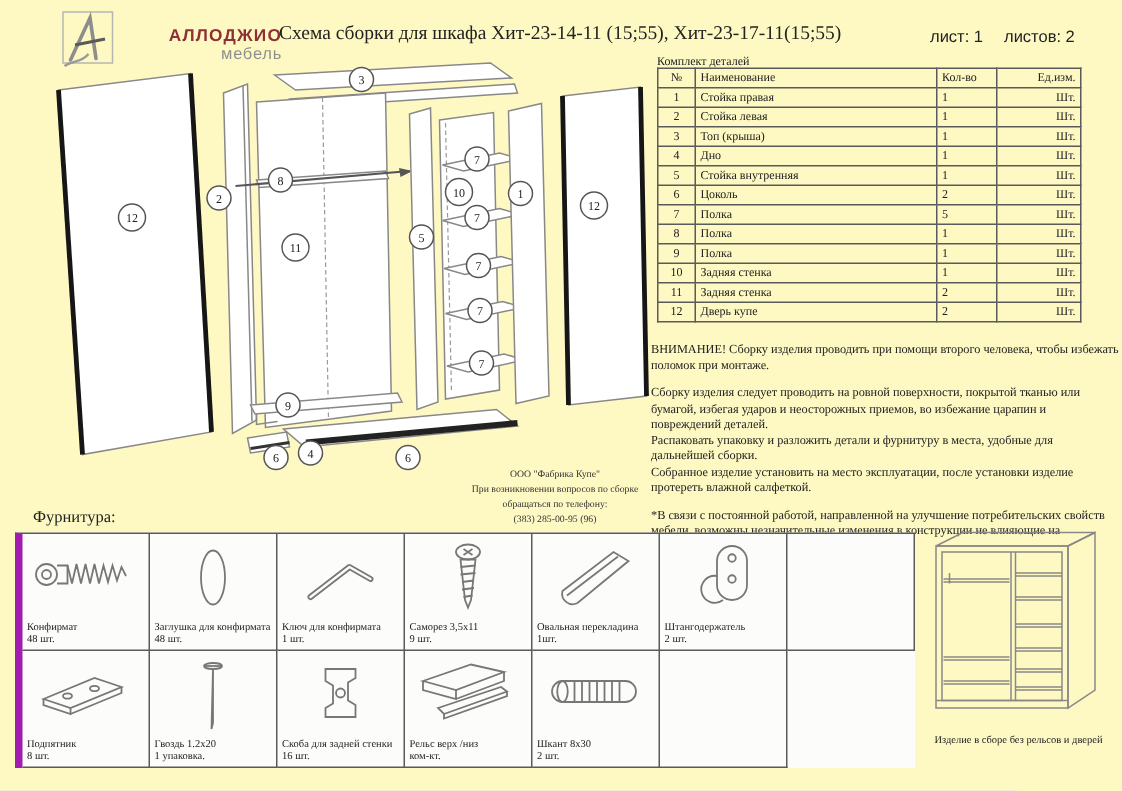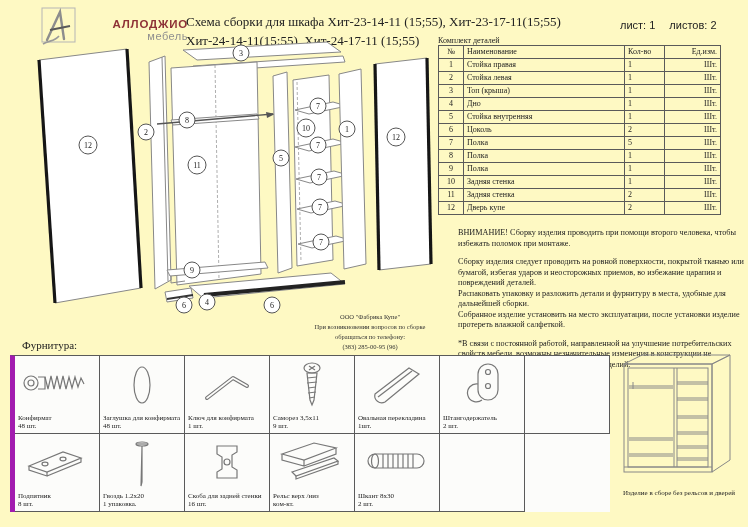--- a/index.html
+++ b/index.html
@@ -34,21 +34,21 @@
   .callout-circle{fill:#ffffff;stroke:#555;stroke-width:1;}
   .callout-text{font-size:8px;fill:#222;text-anchor:middle;}
 
   
   .maker{position:absolute;left:290px;top:312px;width:160px;text-align:center;
          font-size:6.5px;line-height:1.55;color:#333;}
 
   
   .notes{position:absolute;left:434px;top:228px;width:312px;font-size:8.2px;
          line-height:1.28;color:#222;}
-  .notes p{margin:0 0 8px 0;padding-left:24px;}
+  .notes p{margin:0 0 8px 0;}
   .pre{white-space:pre-line;}
 
   
   .hw-title{position:absolute;left:22px;top:339px;font-size:11px;color:#222;}
   .hw-grid{position:absolute;left:10px;top:355px;display:grid;
            grid-template-columns:repeat(7,85px);grid-auto-rows:78px;
            border-top:1px solid #5a5a5a;border-left:5px solid #a21caf;background:#fcfcfa;}
   .hw-cell{position:relative;border-right:1px solid #5a5a5a;border-bottom:1px solid #5a5a5a;}
   .hw-icon{position:absolute;left:50%;top:4px;transform:translateX(-50%);}
   .hw-label{position:absolute;left:3px;bottom:2px;font-size:7px;line-height:1.25;color:#222;}
@@ -76,21 +76,20 @@
     <path d="M3,38 C9,34 14,36 19,30" fill="none" stroke="#9a9a9a" stroke-width="1.6"></path>
   </svg>
 
   <div class="brand">
     <div class="brand-name">АЛЛОДЖИО</div>
     <div class="brand-sub">мебель</div>
   </div>
 
   <div class="doc-title">
     <div>Схема сборки для шкафа Хит-23-14-11 (15;55), Хит-23-17-11(15;55)</div>
-    <div>Хит-24-14-11(15;55), Хит-24-17-11 (15;55)</div>
   </div>
 
   <div class="sheet-info">
     <span>лист: 1</span><span>листов: 2</span>
   </div>
 
   <div class="parts-caption">Комплект деталей</div>
 
   <table class="parts-table">
     <tbody>

